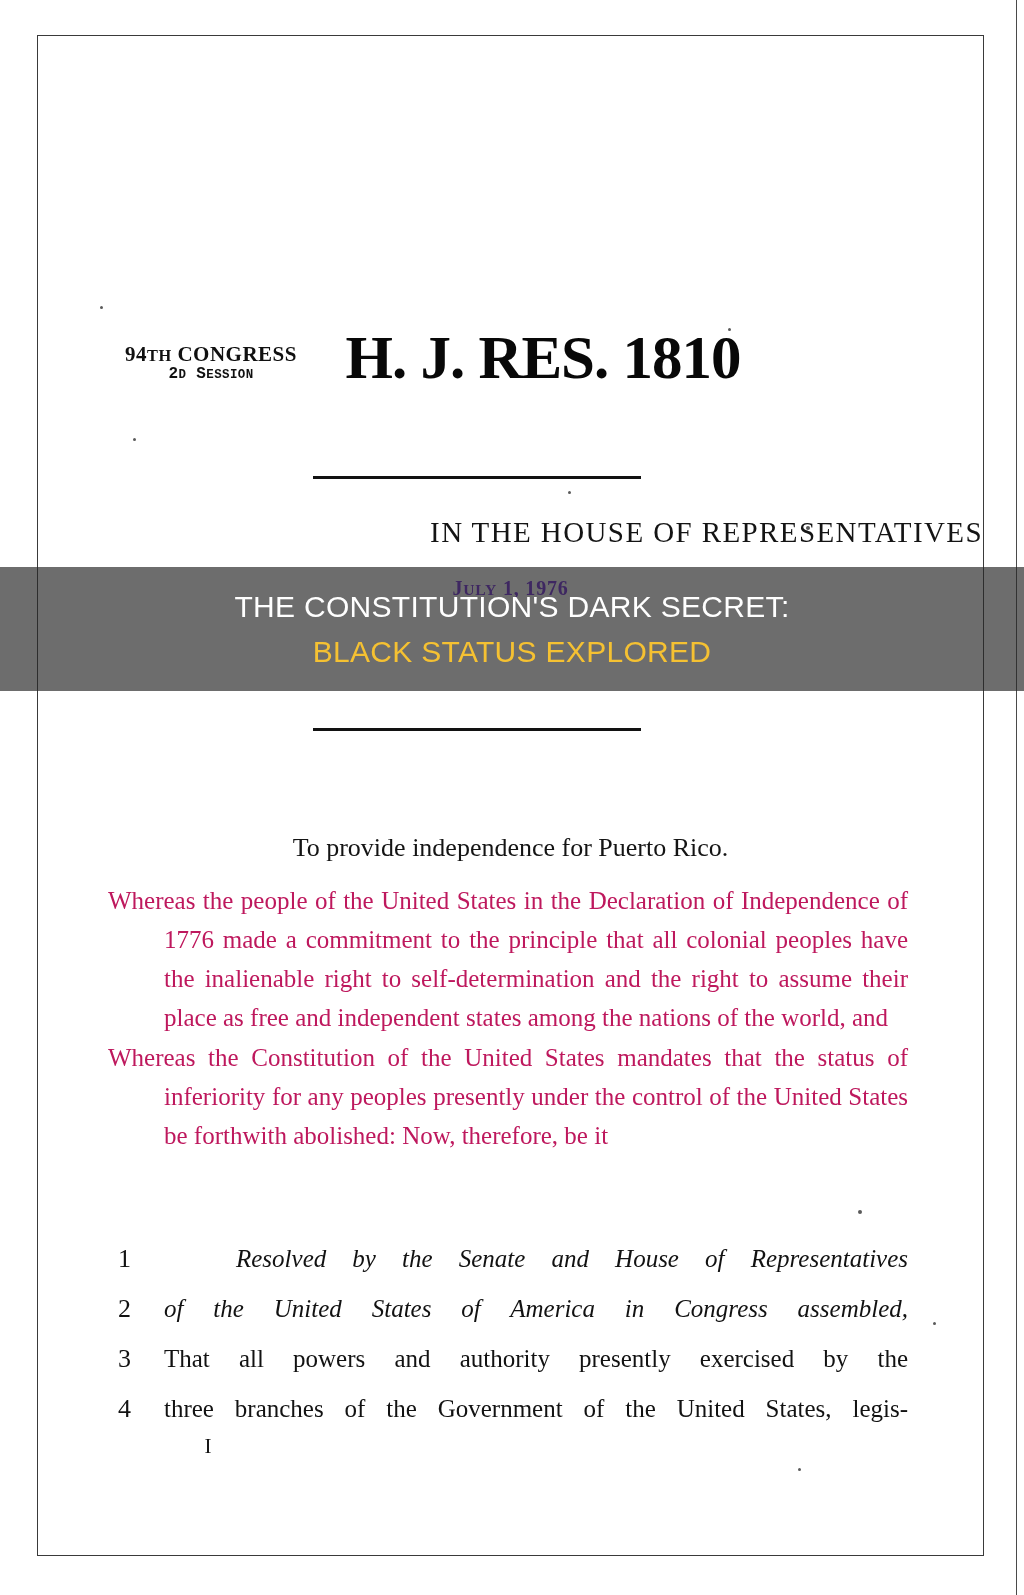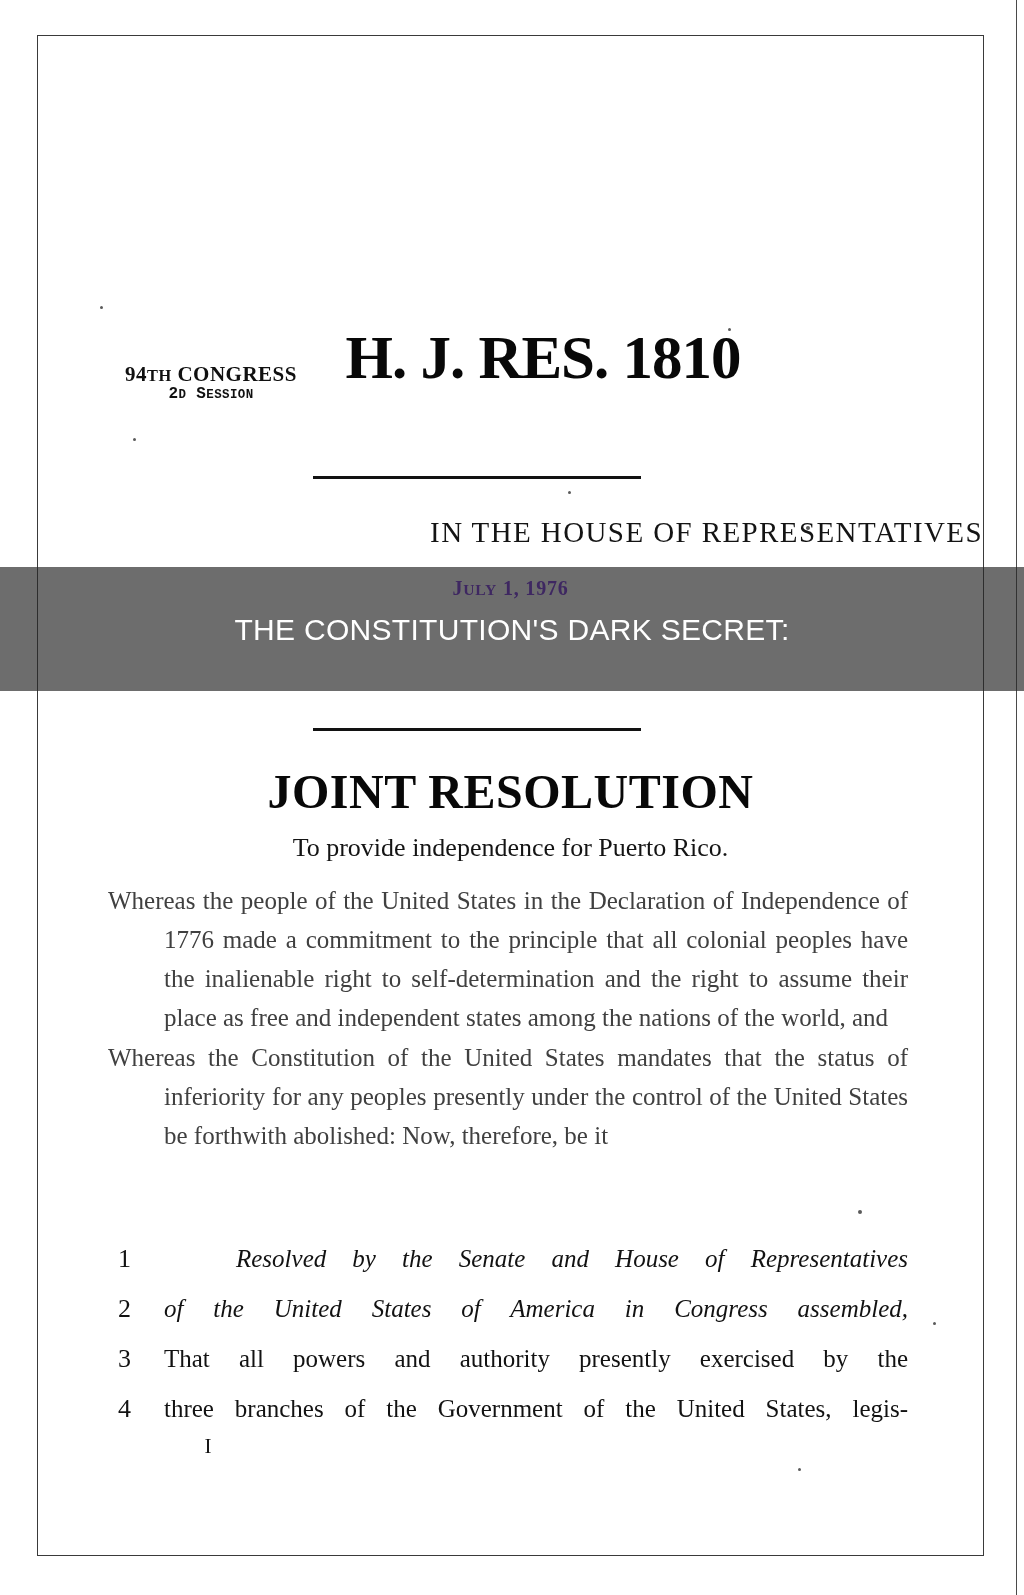--- a/index.html
+++ b/index.html
@@ -69,21 +69,20 @@
     text-align: center;
     line-height: 1.08;
     color: #101010;
   }
   #congress-line {
     font-family: "Liberation Serif", serif;
     font-weight: bold;
     font-size: 21px;
     letter-spacing: 0.5px;
     white-space: nowrap;
-    margin-top: 20px;
   }
   #session-line {
     font-family: Liberation Mono, monospace;
     font-weight: bold;
     font-size: 16px;
     letter-spacing: 0.4px;
     white-space: nowrap;
   }
   .sc { font-size: 0.78em; }
 
@@ -184,21 +183,21 @@
   #preamble {
     position: absolute;
     left: 70px;
     top: 845px;
     width: 800px;
   }
   .whereas-para {
     font-family: "Liberation Serif", serif;
     font-size: 25px;
     line-height: 39px;
-    color: #404040;
+    color: #be185d;
     text-align: justify;
     text-align-last: left;
     margin: 0 0 1px 0;
     padding-left: 56px;
     text-indent: -56px;
   }
   .whereas-para:last-child { text-align-last: left; }
 
   
   #resolution-lines {
@@ -317,21 +316,20 @@
 
       <div class="doc-rule" id="rule-top"></div>
 
       <div id="chamber-line">IN THE HOUSE OF REPRESENTATIVES</div>
 
       <div id="date-line">J<span class="sc">ULY</span> 1, 1976</div>
 
 
       <div class="doc-rule" id="rule-mid"></div>
 
-      <div id="joint-resolution-title">JOINT RESOLUTION</div>
       <div id="resolution-subtitle">To provide independence for Puerto Rico.</div>
 
       <div id="preamble">
         <p class="whereas-para">Whereas the people of the United States in the Declaration of Independence of 1776 made a commitment to the principle that all colonial peoples have the inalienable right to self-determination and the right to assume their place as free and independent states among the nations of the world, and</p>
         <p class="whereas-para">Whereas the Constitution of the United States mandates that the status of inferiority for any peoples presently under the control of the United States be forthwith abolished: Now, therefore, be it</p>
       </div>
 
       <div id="resolution-lines">
         <div class="res-line">
           <span class="res-num">1</span>
@@ -351,15 +349,16 @@
         </div>
       </div>
 
       <div id="page-footer-mark">I</div>
 
     </div>
   </div>
 
   <div id="title-overlay">
     <div id="overlay-line-1">THE CONSTITUTION'S DARK SECRET:</div>
+    <div id="overlay-line-2">BLACK STATUS EXPLORED</div>
   </div>
 
 </div>
 
 </body></html>

